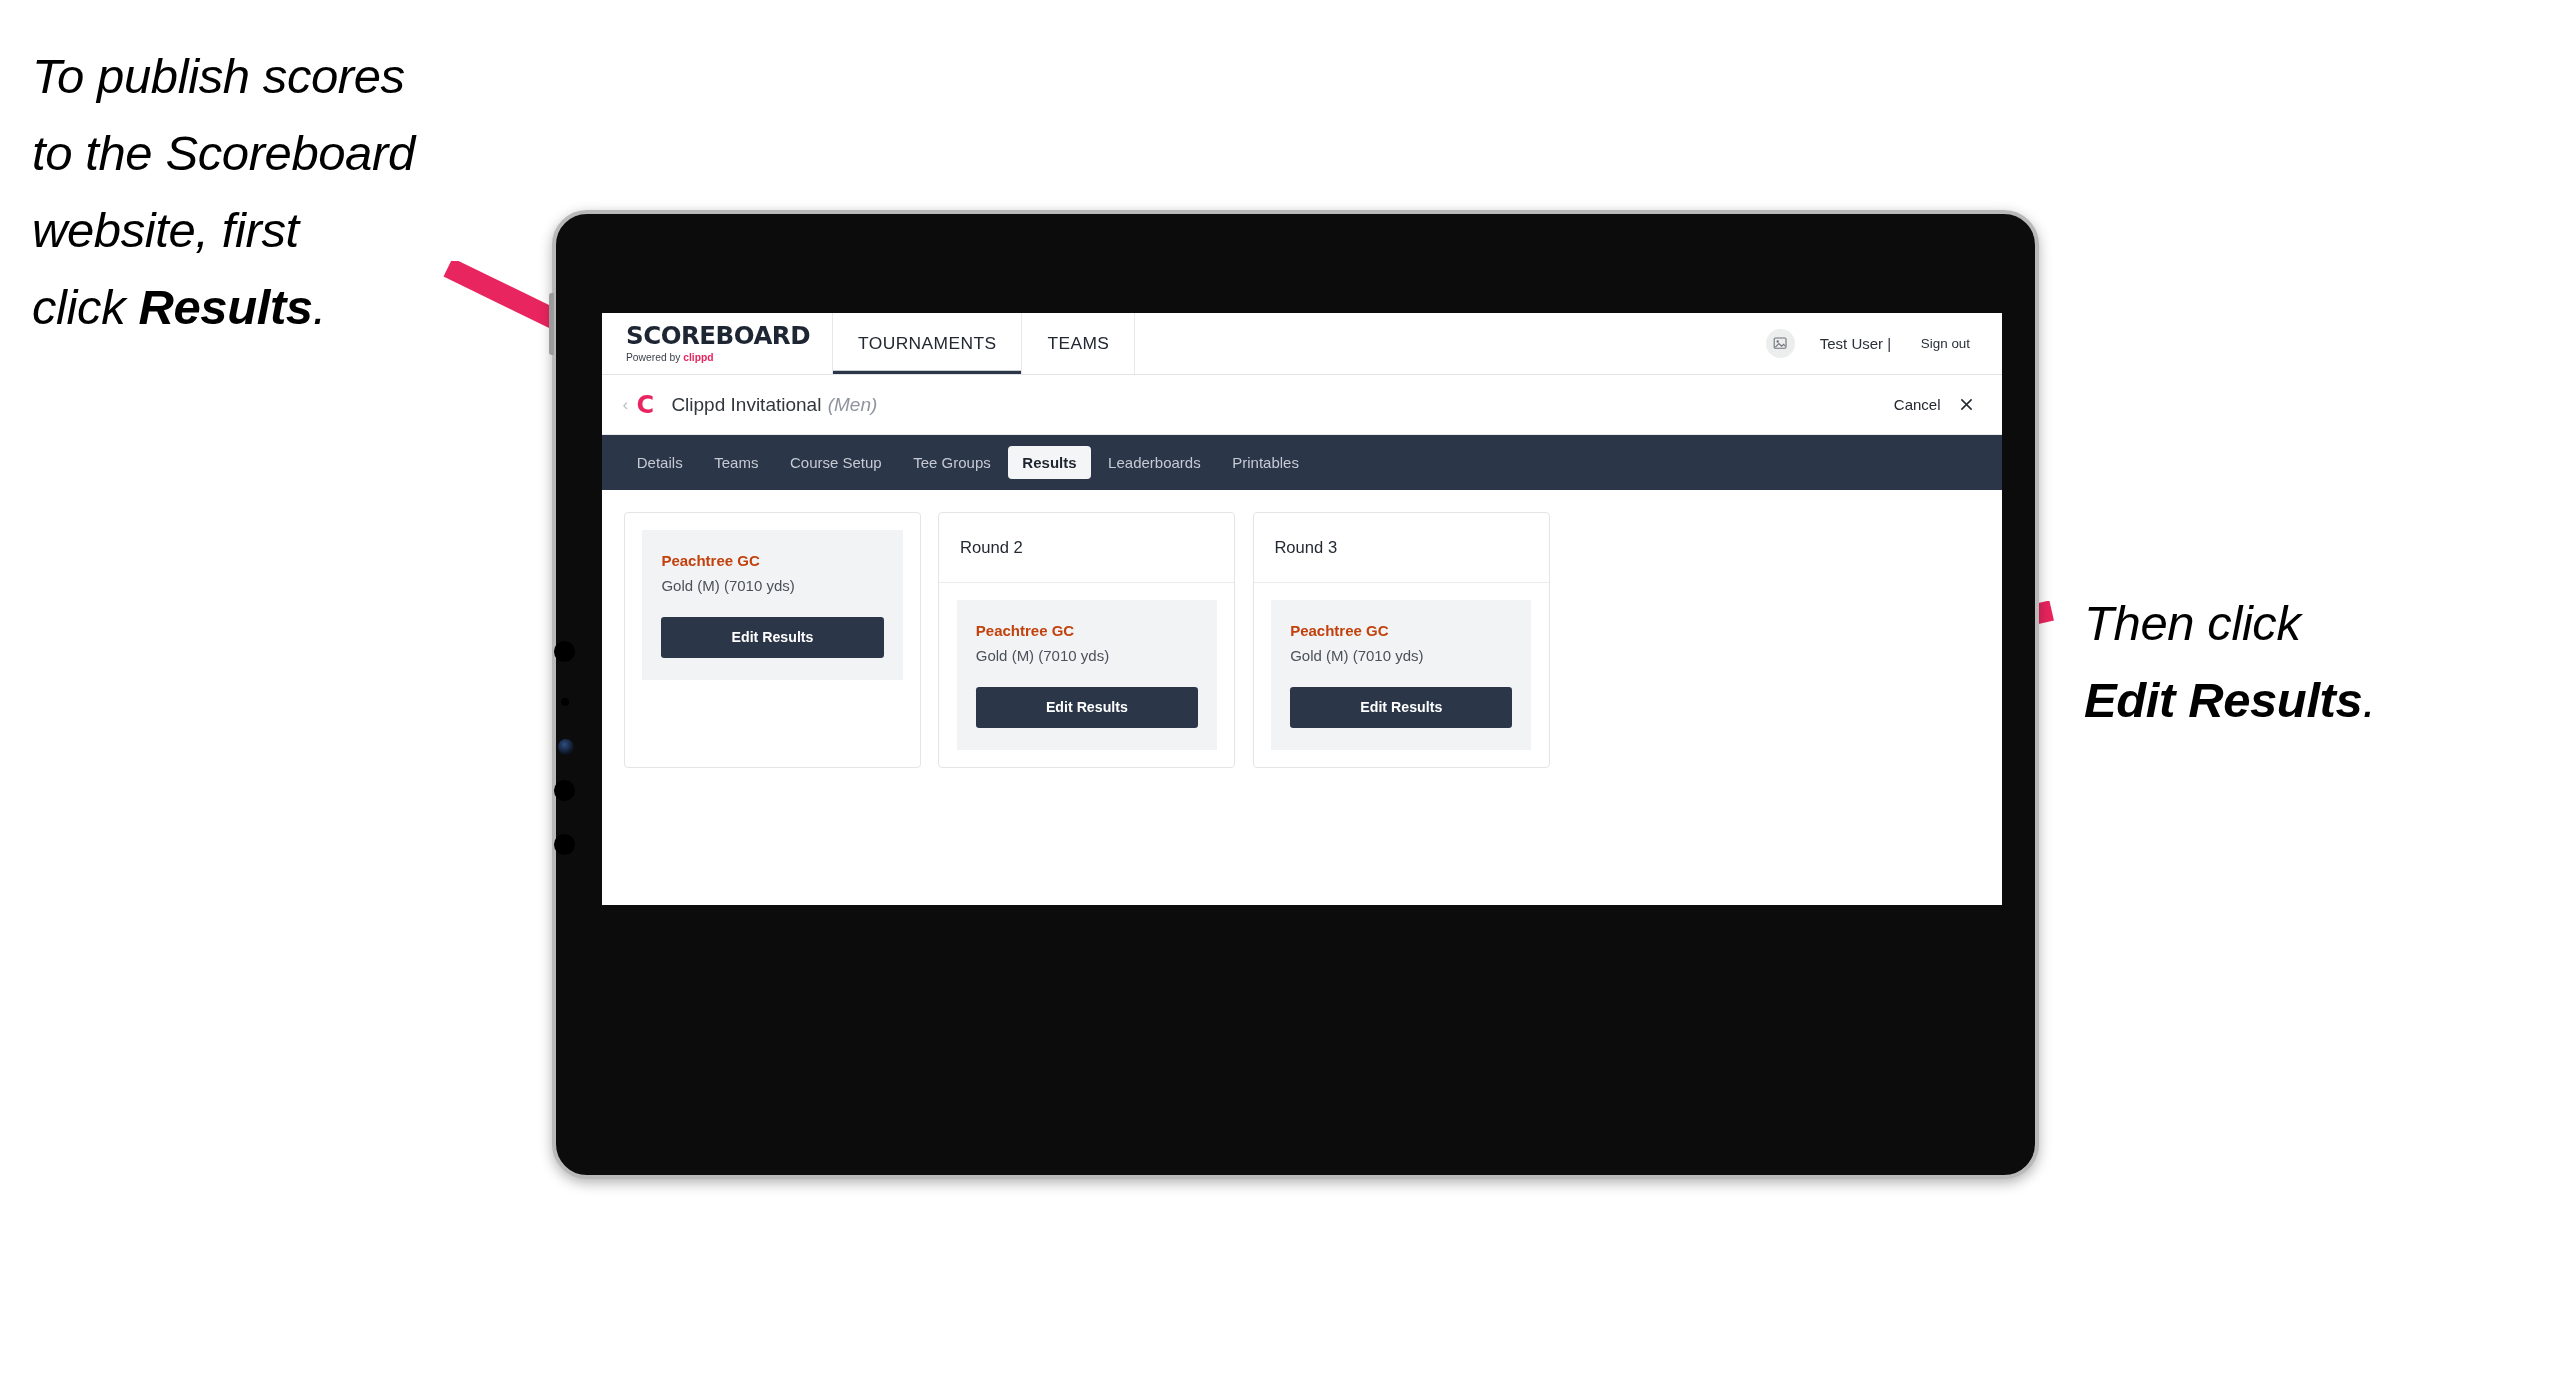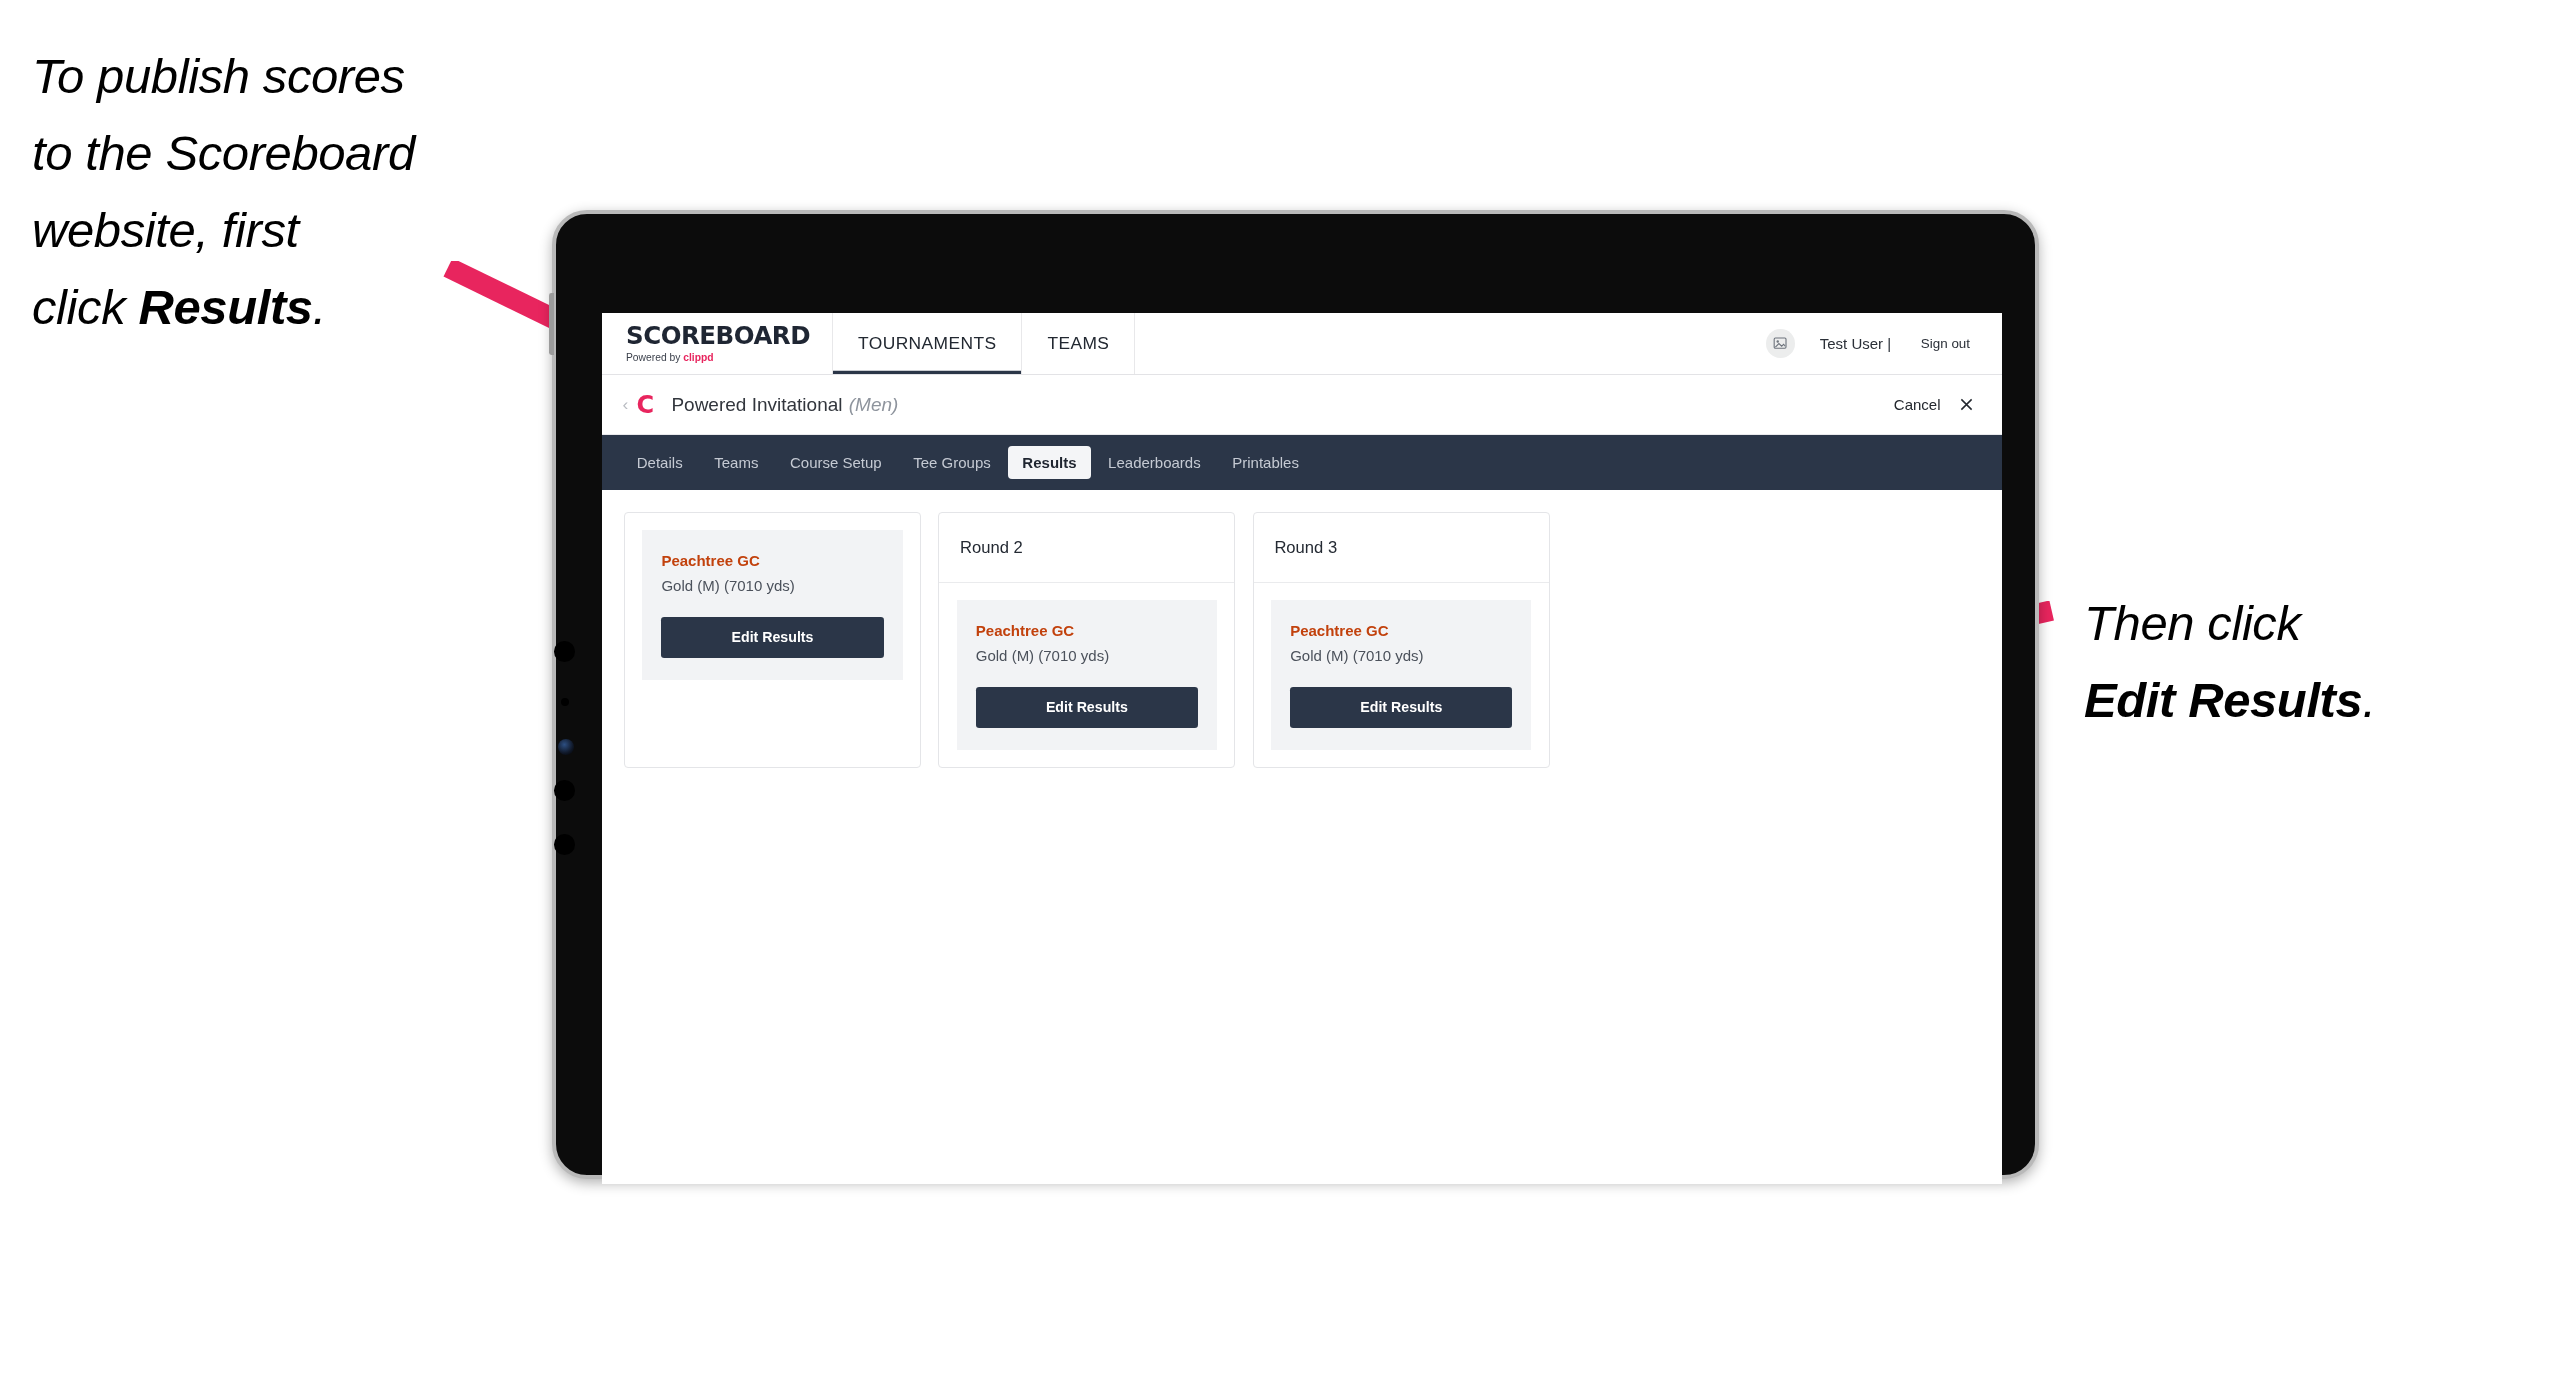--- a/index.html
+++ b/index.html
@@ -87,21 +87,21 @@
     background: #9b9b9b;
     border-radius: 2.4px 0 0 2.4px;
   }
 
   
   #screen {
     position: absolute;
     left: 46px;
     top: 99px;
     width: 1400px;
-    height: 871px;
+    height: 592px;
     background: #ffffff;
     overflow: hidden;
   }
 
   
   #app-header {
     display: flex;
     align-items: stretch;
     height: 62px;
     background: #ffffff;
@@ -359,21 +359,21 @@
             </svg>
           </div>
           <span id="user-name">Test User |</span>
           <span id="sign-out">Sign out</span>
         </div>
       </div>
 
       <div id="title-bar">
         <span id="back-chevron">‹</span>
         <span id="clippd-c">C</span>
-        <span id="tournament-name">Powered Invitational</span>
+        <span id="tournament-name">Clippd Invitational</span>
         <span id="tournament-cat">(Men)</span>
         <div id="title-spacer"></div>
         <div id="cancel-btn">
           <span>Cancel</span>
           <svg width="15" height="15" viewBox="0 0 19 19">
             <path d="M3 3 L16 16 M16 3 L3 16" stroke="#23272e" stroke-width="1.9" fill="none"></path>
           </svg>
         </div>
       </div>
 

